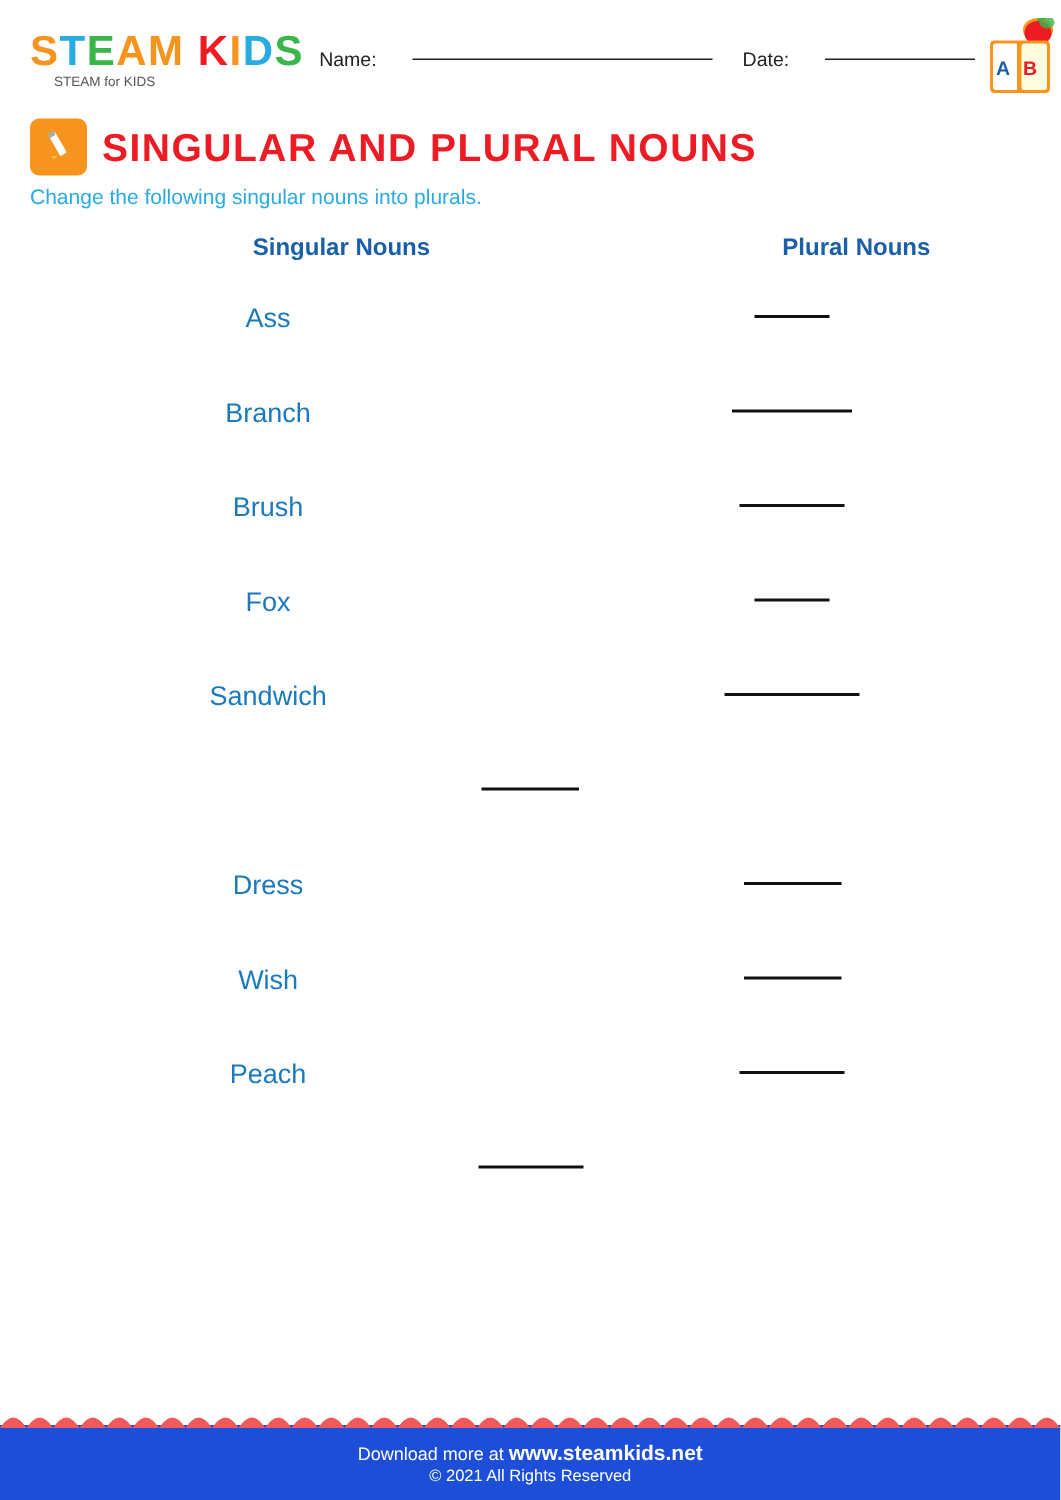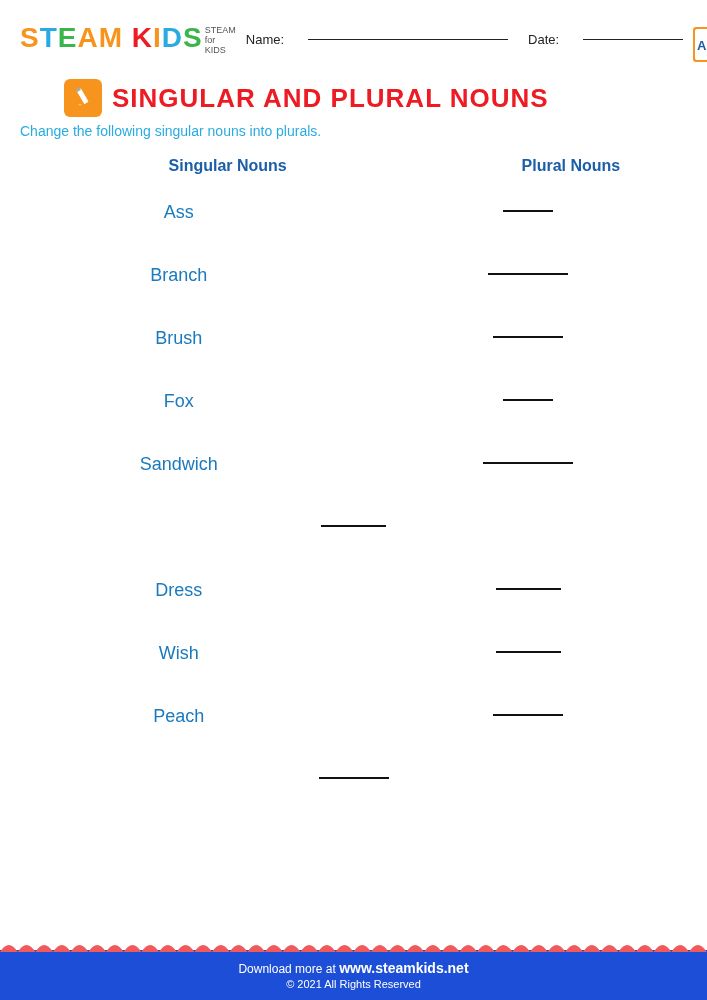--- a/index.html
+++ b/index.html
@@ -23,21 +23,21 @@
     
     .header {
       padding: 12px 20px 8px 20px;
       display: flex;
       align-items: center;
       justify-content: space-between;
     }
 
     .logo-area {
       display: flex;
-      flex-direction: row;
+      flex-direction: column;
       align-items: flex-start;
     }
 
     .logo-text {
       font-size: 28px;
       font-weight: 900;
       line-height: 1;
       letter-spacing: 1px;
     }
     .logo-text .s { color: #f7941d; }
@@ -47,21 +47,21 @@
     .logo-text .m { color: #f7941d; }
     .logo-text .k { color: #ed1c24; }
     .logo-text .i { color: #f7941d; }
     .logo-text .d { color: #29abe2; }
     .logo-text .s2 { color: #39b54a; }
 
     .logo-sub {
       font-size: 9px;
       color: #555;
       margin-top: 1px;
-      margin-left: 2px;
+      margin-left: 16px;
     }
 
     .name-date-area {
       display: flex;
       align-items: center;
       gap: 20px;
       font-size: 13px;
       color: #222;
       flex: 1;
       justify-content: center;
@@ -93,21 +93,20 @@
       position: relative;
       flex-shrink: 0;
     }
 
     
     .title-section {
       padding: 4px 20px 4px 20px;
       display: flex;
       align-items: center;
       gap: 10px;
-      margin-left: 44px;
     }
 
     .pencil-icon-wrap {
       width: 38px;
       height: 38px;
       background: #f7941d;
       border-radius: 6px;
       display: flex;
       align-items: center;
       justify-content: center;

